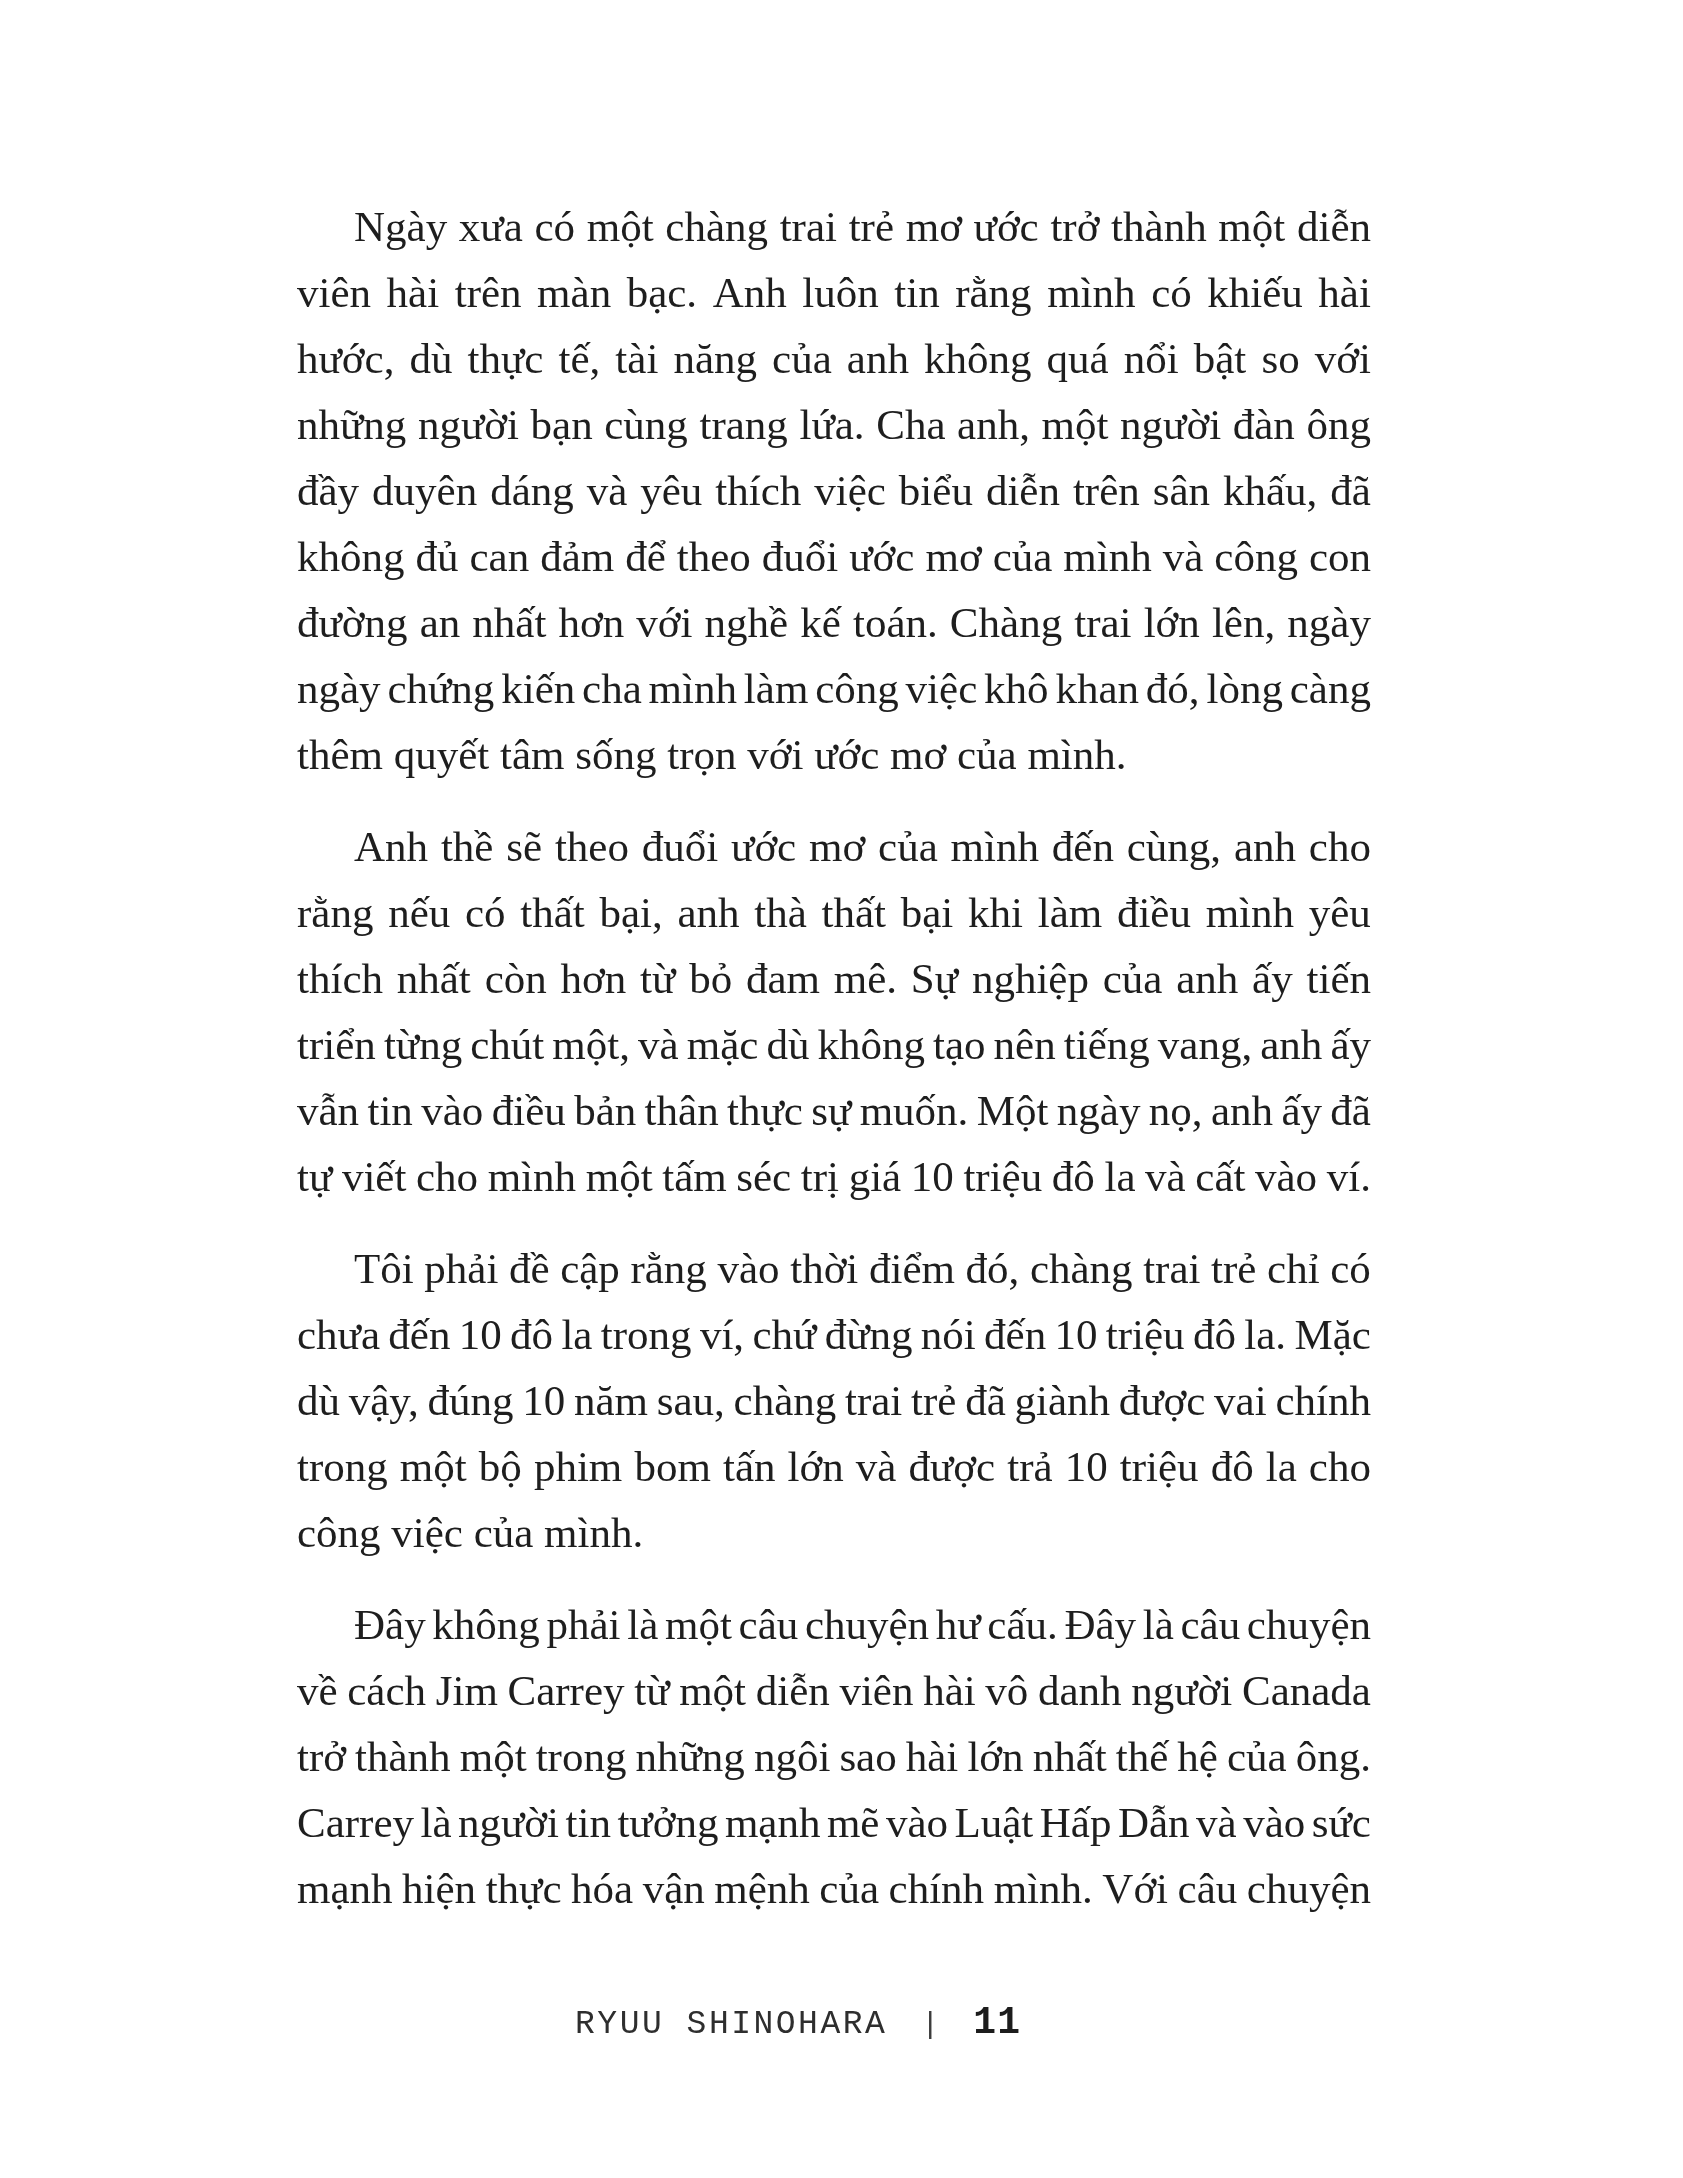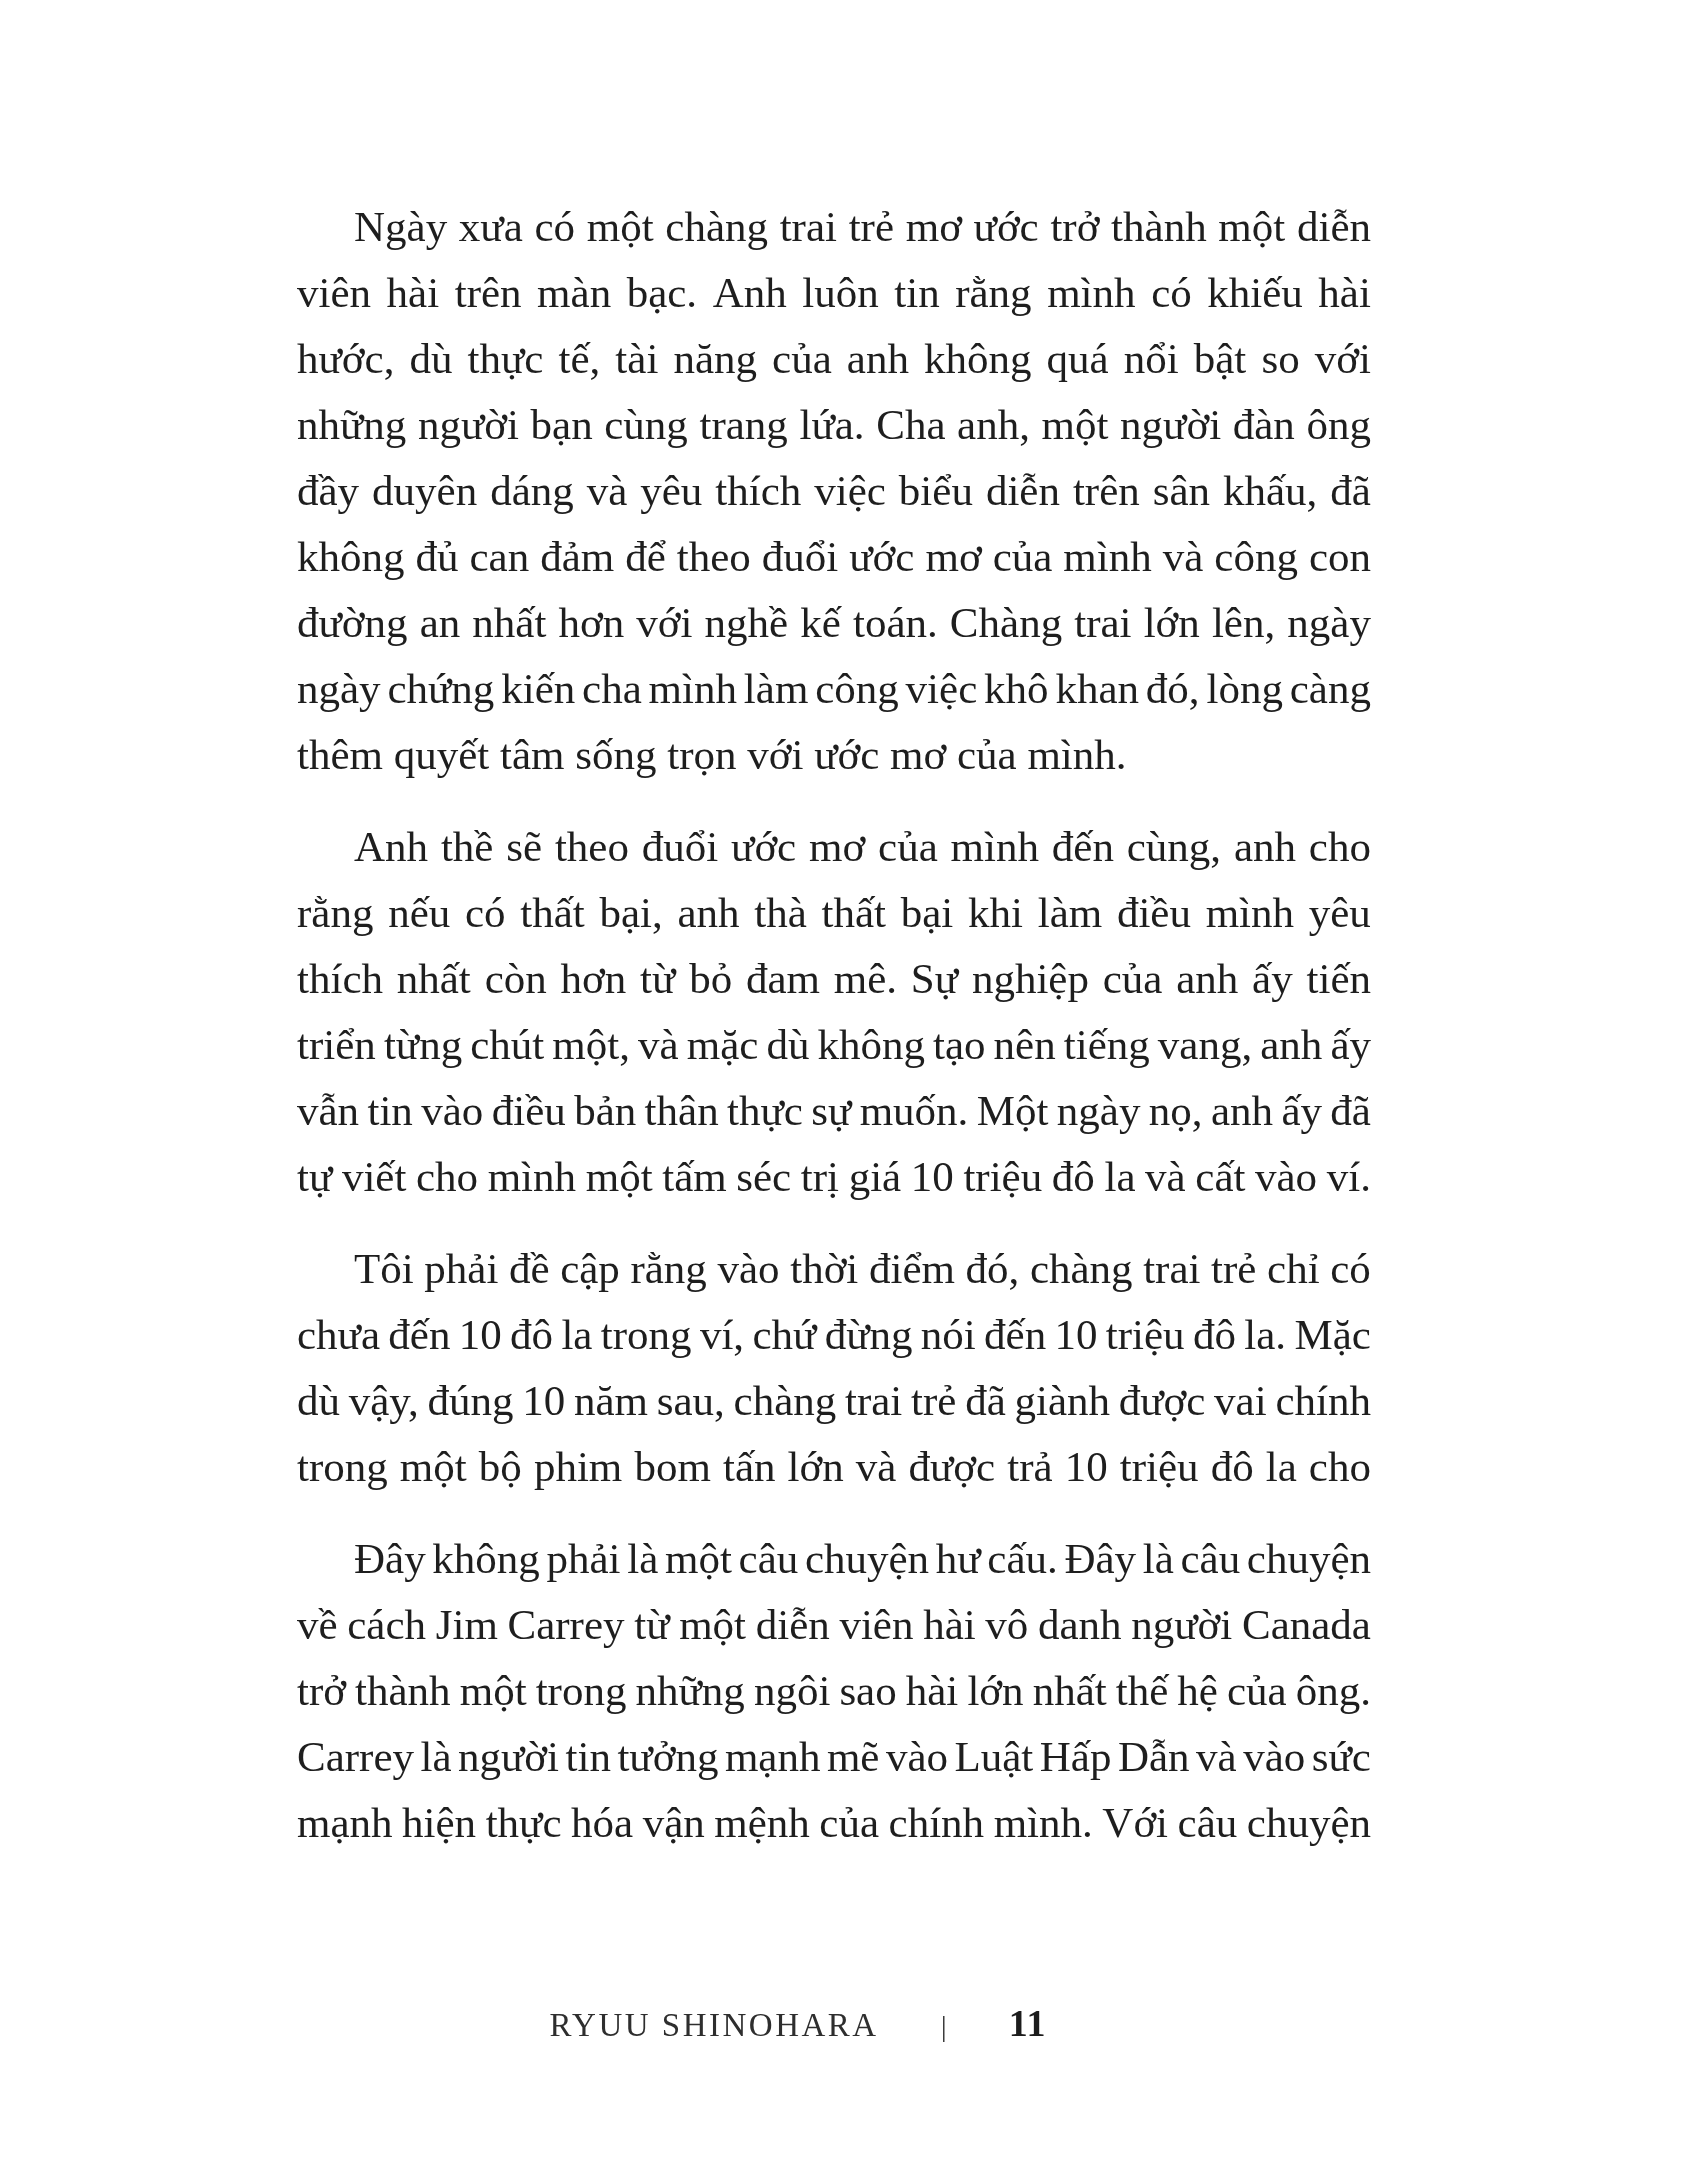--- a/index.html
+++ b/index.html
@@ -44,22 +44,21 @@
     padding-left: 57px;
   }
   .footer {
     position: absolute;
     top: 1976px;
     left: 798px;
     transform: translateX(-50%);
     display: flex;
     align-items: baseline;
     white-space: nowrap;
-    font-family: Liberation Serif, serif;
-    gap: 28px;
+    font-family: Liberation Mono, monospace;
   }
   .footer .author {
     font-size: 33px;
     letter-spacing: 2.5px;
     font-weight: 400;
     color: #2e2e2e;
   }
   .footer .sep {
     font-size: 30px;
     margin: 0 34px;
@@ -365,20 +364,21 @@
           <span>lớn</span>
           <span>và</span>
           <span>được</span>
           <span>trả</span>
           <span>10</span>
           <span>triệu</span>
           <span>đô</span>
           <span>la</span>
           <span>cho</span>
         </div>
+        <div class="line">công việc của mình.</div>
       </div>
       <div class="para" style="color: rgb(30, 30, 30);">
         <div class="line first jl">
           <span>Đây</span>
           <span>không</span>
           <span>phải</span>
           <span>là</span>
           <span>một</span>
           <span>câu</span>
           <span>chuyện</span>

